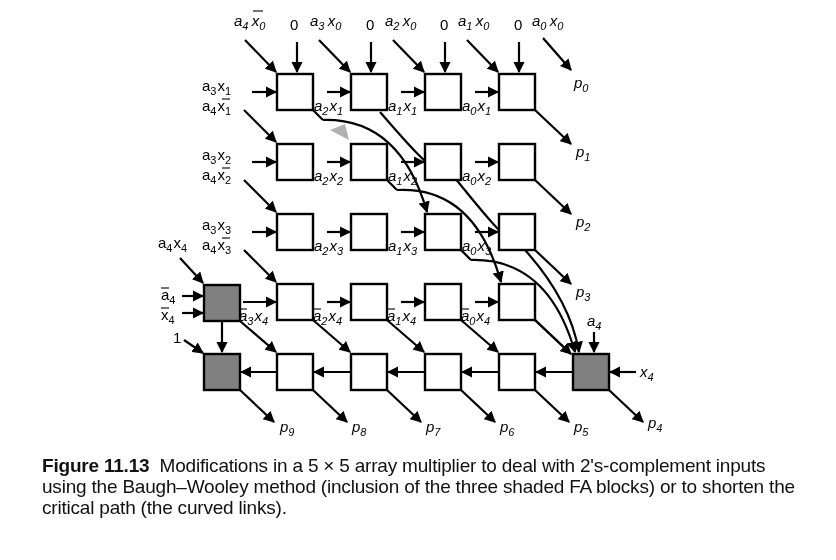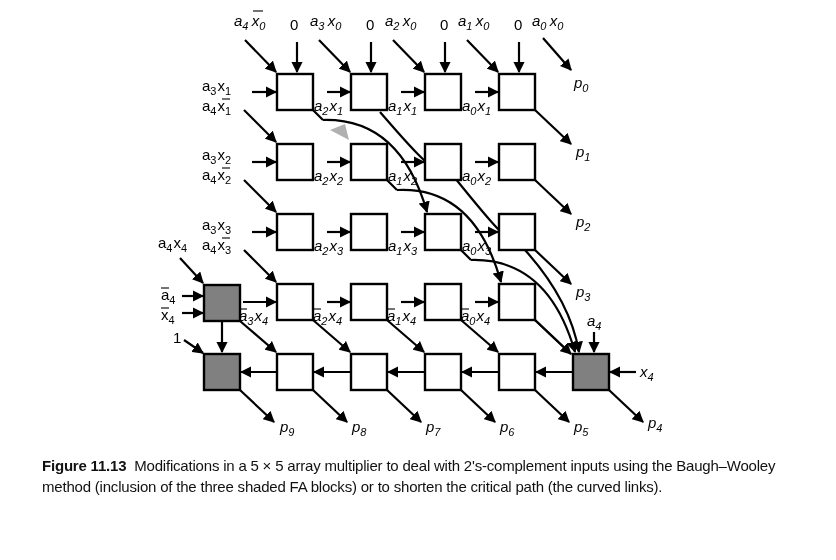--- a/index.html
+++ b/index.html
@@ -1,21 +1,21 @@
 <!DOCTYPE html>
 <html><head>
 <meta charset="utf-8">
 <style>
   html,body{margin:0;padding:0;background:#ffffff;}
   body{width:836px;height:560px;position:relative;overflow:hidden;font-family:"Liberation Sans",sans-serif;}
   #diagram{position:absolute;left:0;top:0;width:836px;height:450px;}
   .lbl{font-family:"Liberation Sans",sans-serif;font-size:15px;fill:#000;}
   .lbl-it{font-style:italic;}
   .sub{font-size:11px;}
-  #caption{position:absolute;left:42px;top:455px;width:760px;font-family:"Liberation Sans",sans-serif;font-size:15px;line-height:21px;color:#111;letter-spacing:-0.2px;}
+  #caption{position:absolute;left:42px;top:455px;width:760px;font-family:"Liberation Sans",sans-serif;font-size:19px;line-height:21px;color:#111;letter-spacing:-0.2px;}
   #caption b{font-weight:bold;}
 </style>
 </head>
 <body>
 
 <svg id="diagram" viewBox="0 0 836 450" xmlns="http://www.w3.org/2000/svg">
   <defs>
     <marker id="ah" viewBox="0 0 10 10" refX="9" refY="5" markerWidth="5.2" markerHeight="5.2" orient="auto-start-reverse">
       <path d="M0,0 L10,5 L0,10 z" fill="#000"></path>
     </marker>

